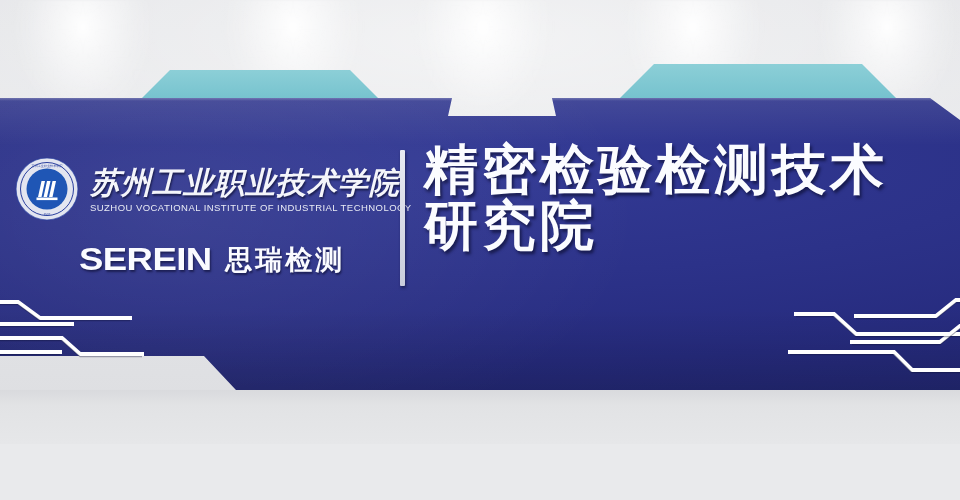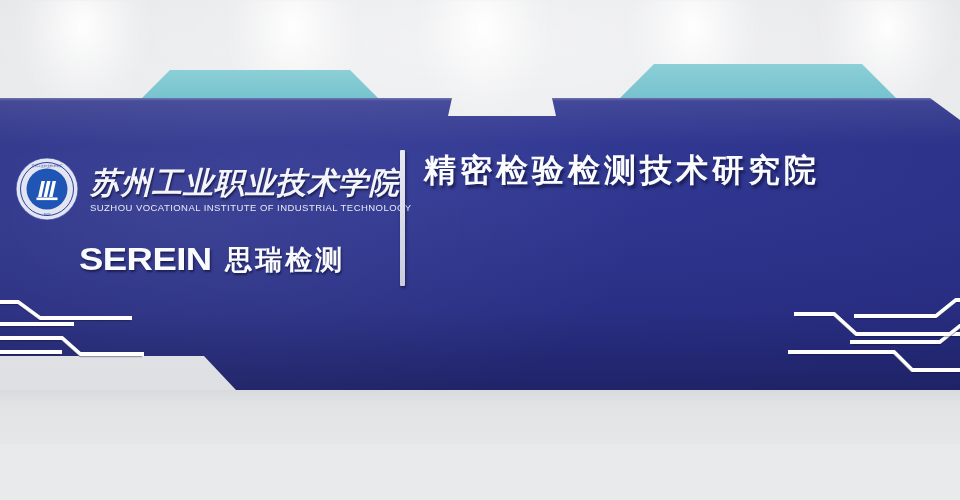--- a/index.html
+++ b/index.html
@@ -130,21 +130,21 @@
   .divider{
     position:absolute;left:400px;top:52px;width:5px;height:136px;
     background:linear-gradient(180deg,#e8eaf2,#c9ccdb);
     box-shadow:1px 2px 3px rgba(10,12,45,.55);
     border-radius:1px;
   }
 
   .title{
     position:absolute;left:424px;top:44px;width:520px;
     font-family:"DejaVu Sans","Liberation Sans",sans-serif;
-    font-size:32px;line-height:56px;font-weight:700;
+    font-size:54px;line-height:56px;font-weight:700;
     color:#fbfcff;letter-spacing:4px;
     text-shadow:2px 3px 3px rgba(10,12,45,.62);
   }
 </style>
 </head>
 <body>
 
 <div id="stage">
 
   <div class="wall"></div>

